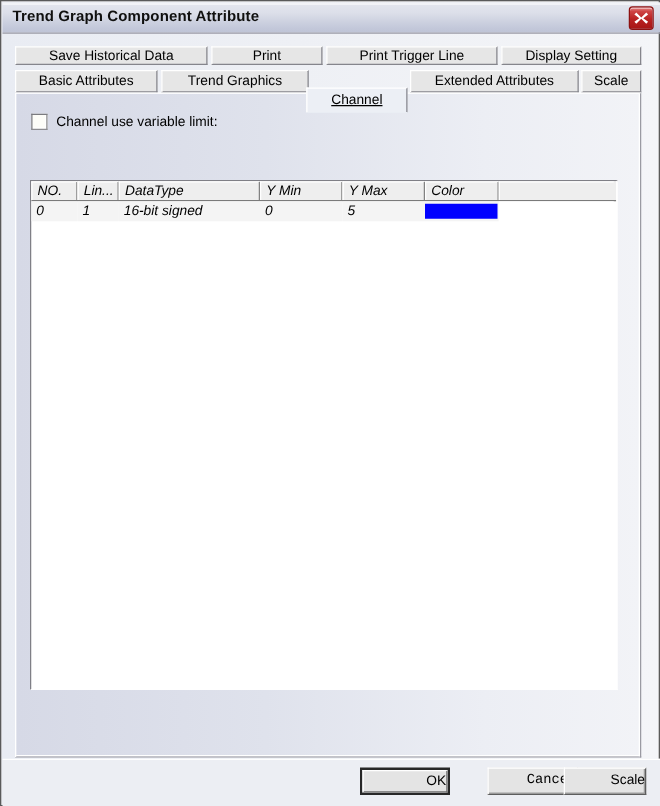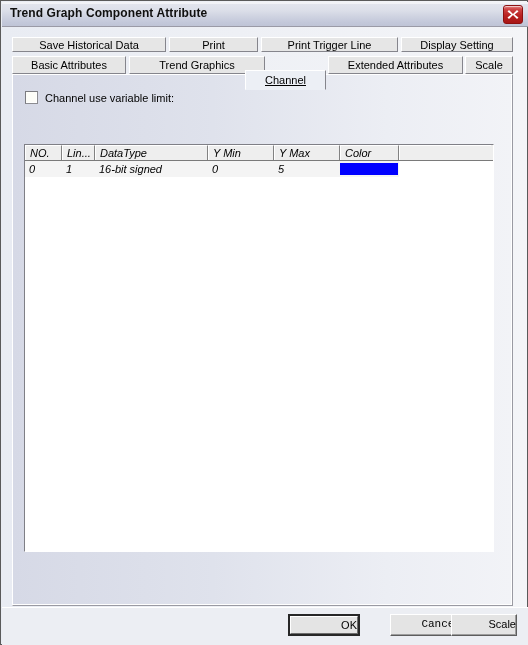--- a/index.html
+++ b/index.html
@@ -172,21 +172,21 @@
     </div>
   </div>
 
   <div class="tabstrip">
     <div class="tab row1" style="left:0px;width:154px;">Save Historical Data</div>
     <div class="tab row1" style="left:157px;width:89px;">Print</div>
     <div class="tab row1" style="left:249px;width:137px;">Print Trigger Line</div>
     <div class="tab row1" style="left:389px;width:112px;text-align:center;">Display Setting</div>
 
     <div class="tab row2" style="left:0px;width:114px;">Basic Attributes</div>
-    <div class="tab row2" style="left:117px;width:136px;">Trend Graphics</div>
+    <div class="tab row2" style="left:117px;width:118px;">Trend Graphics</div>
     <div class="tab row2 active" style="left:233px;width:81px;">Channel</div>
     <div class="tab row2" style="left:316px;width:135px;">Extended Attributes</div>
     <div class="tab row2" style="left:453px;width:48px;">Scale</div>
   </div>
 
   <div class="panel">
     <div class="panel-inner-shadow"></div>
 
     <div class="chk-row">
       <span class="chk-box"></span>

